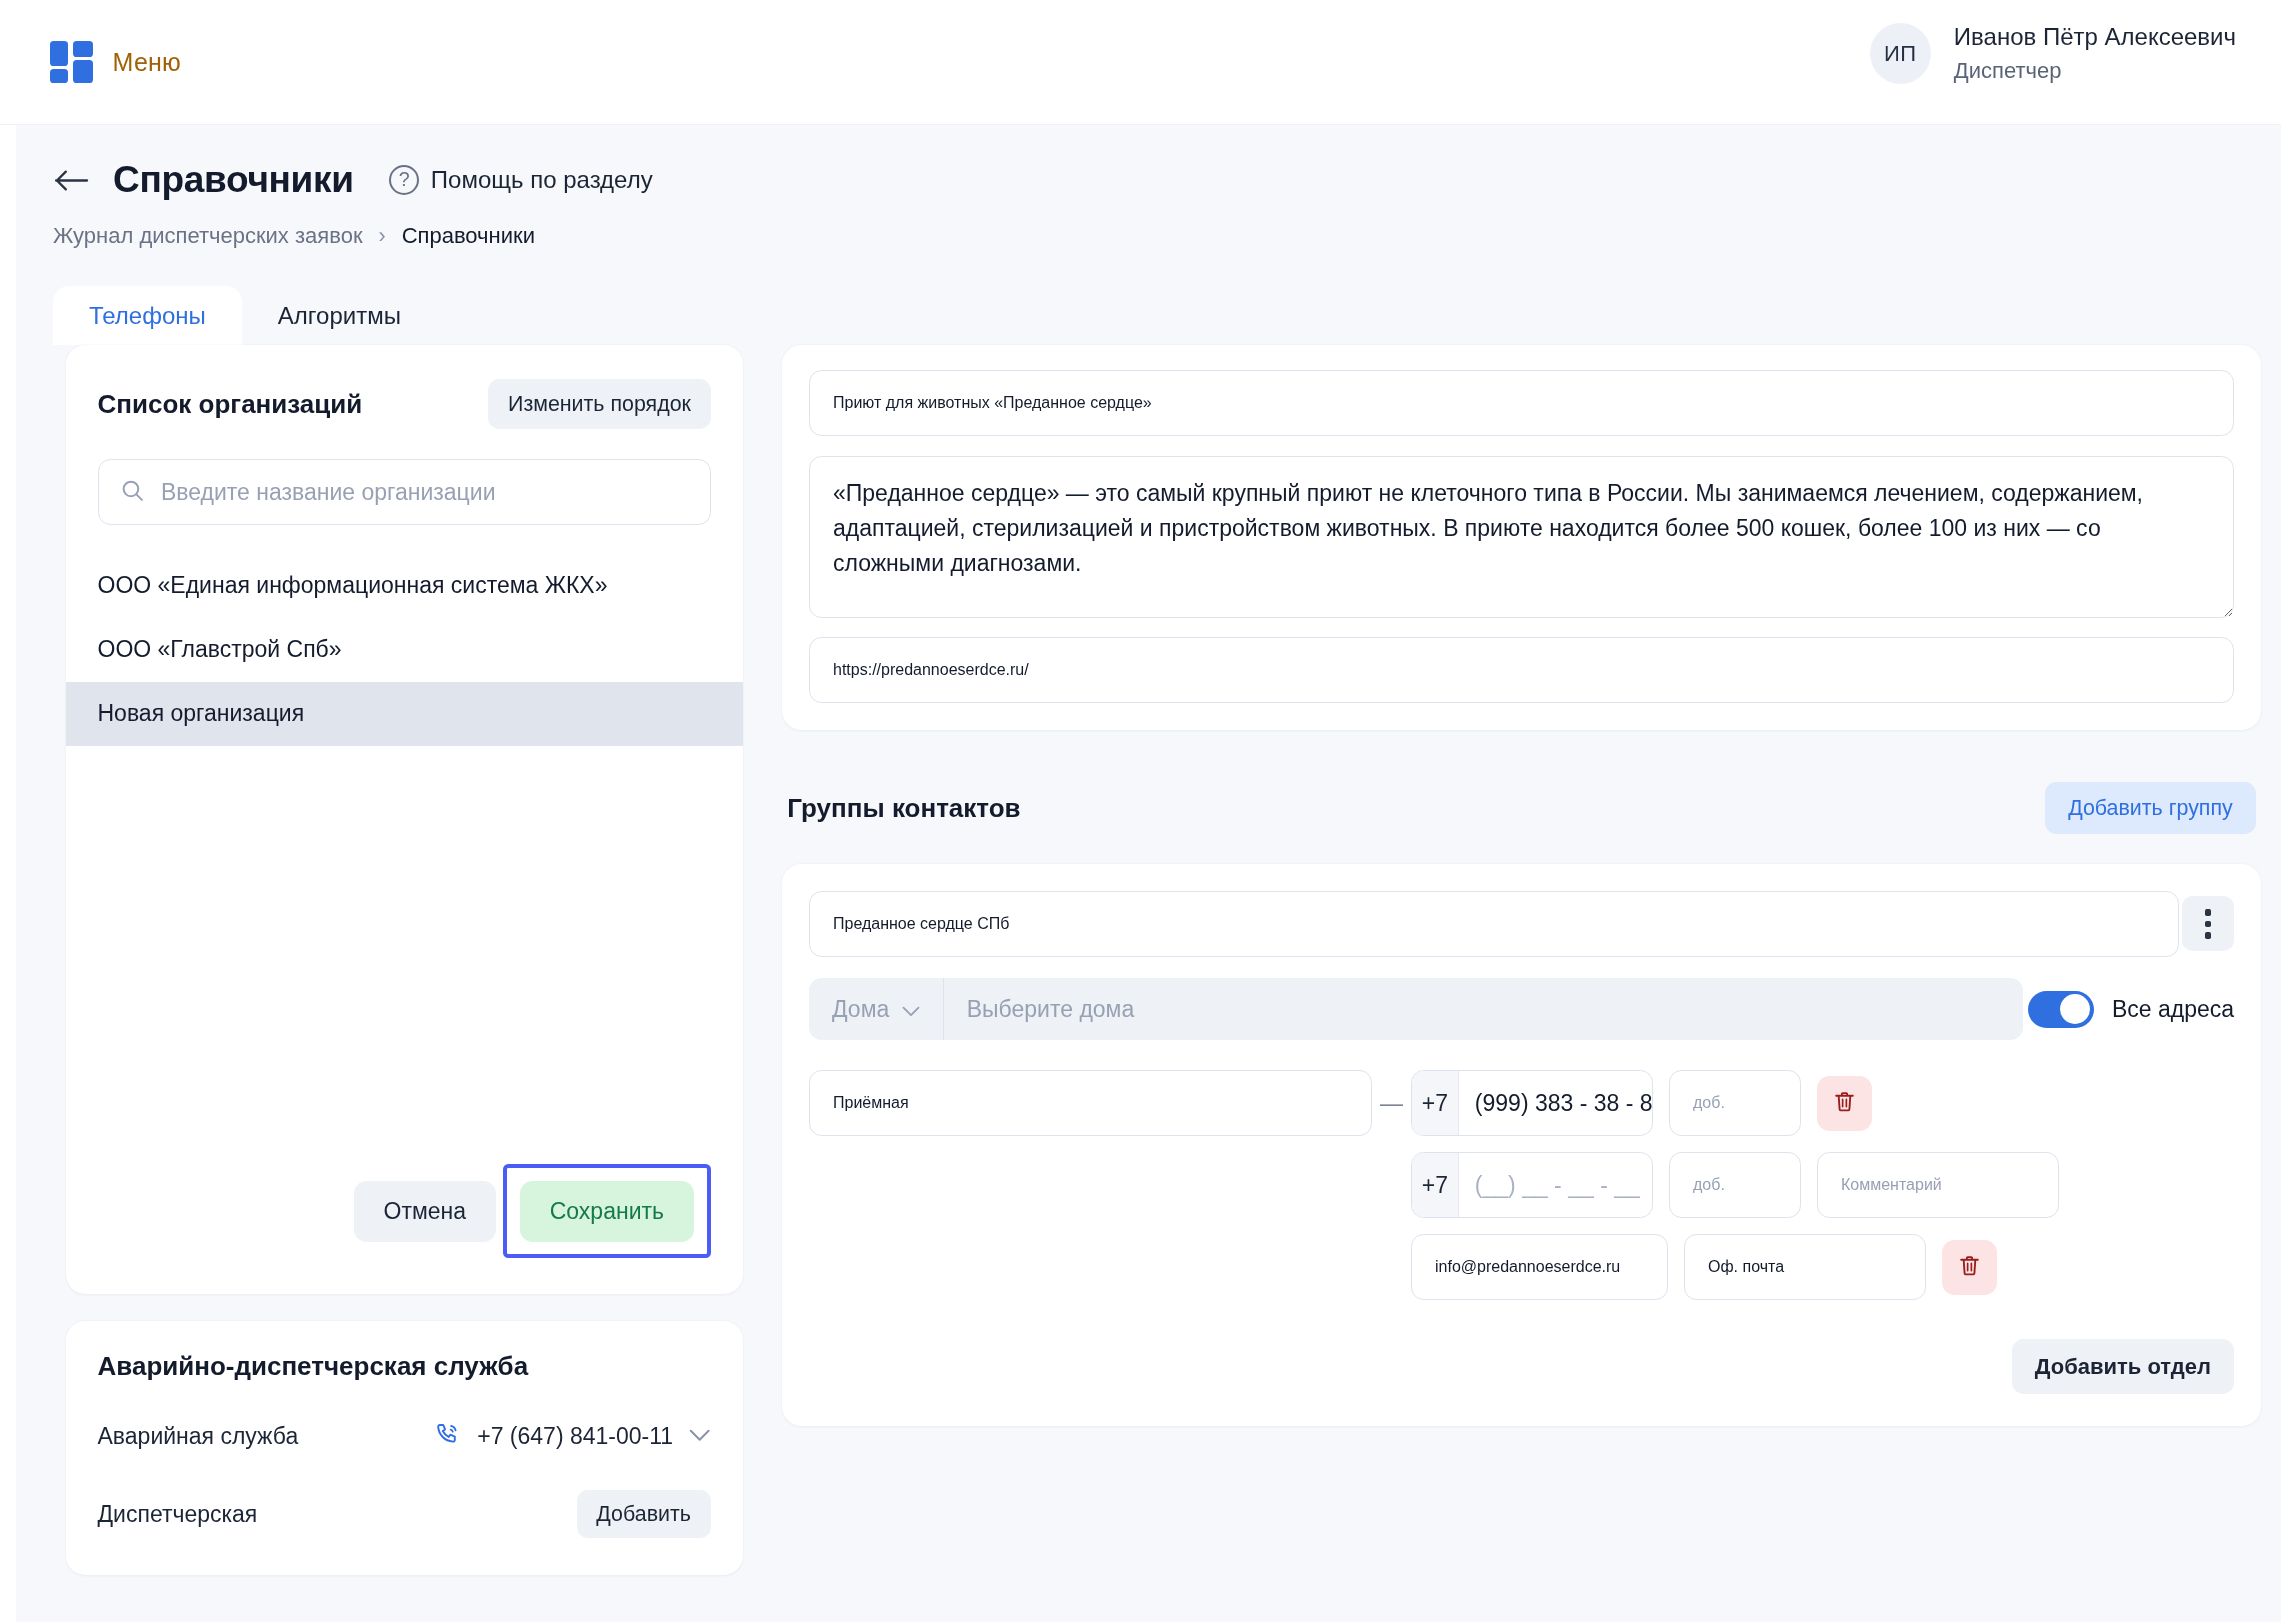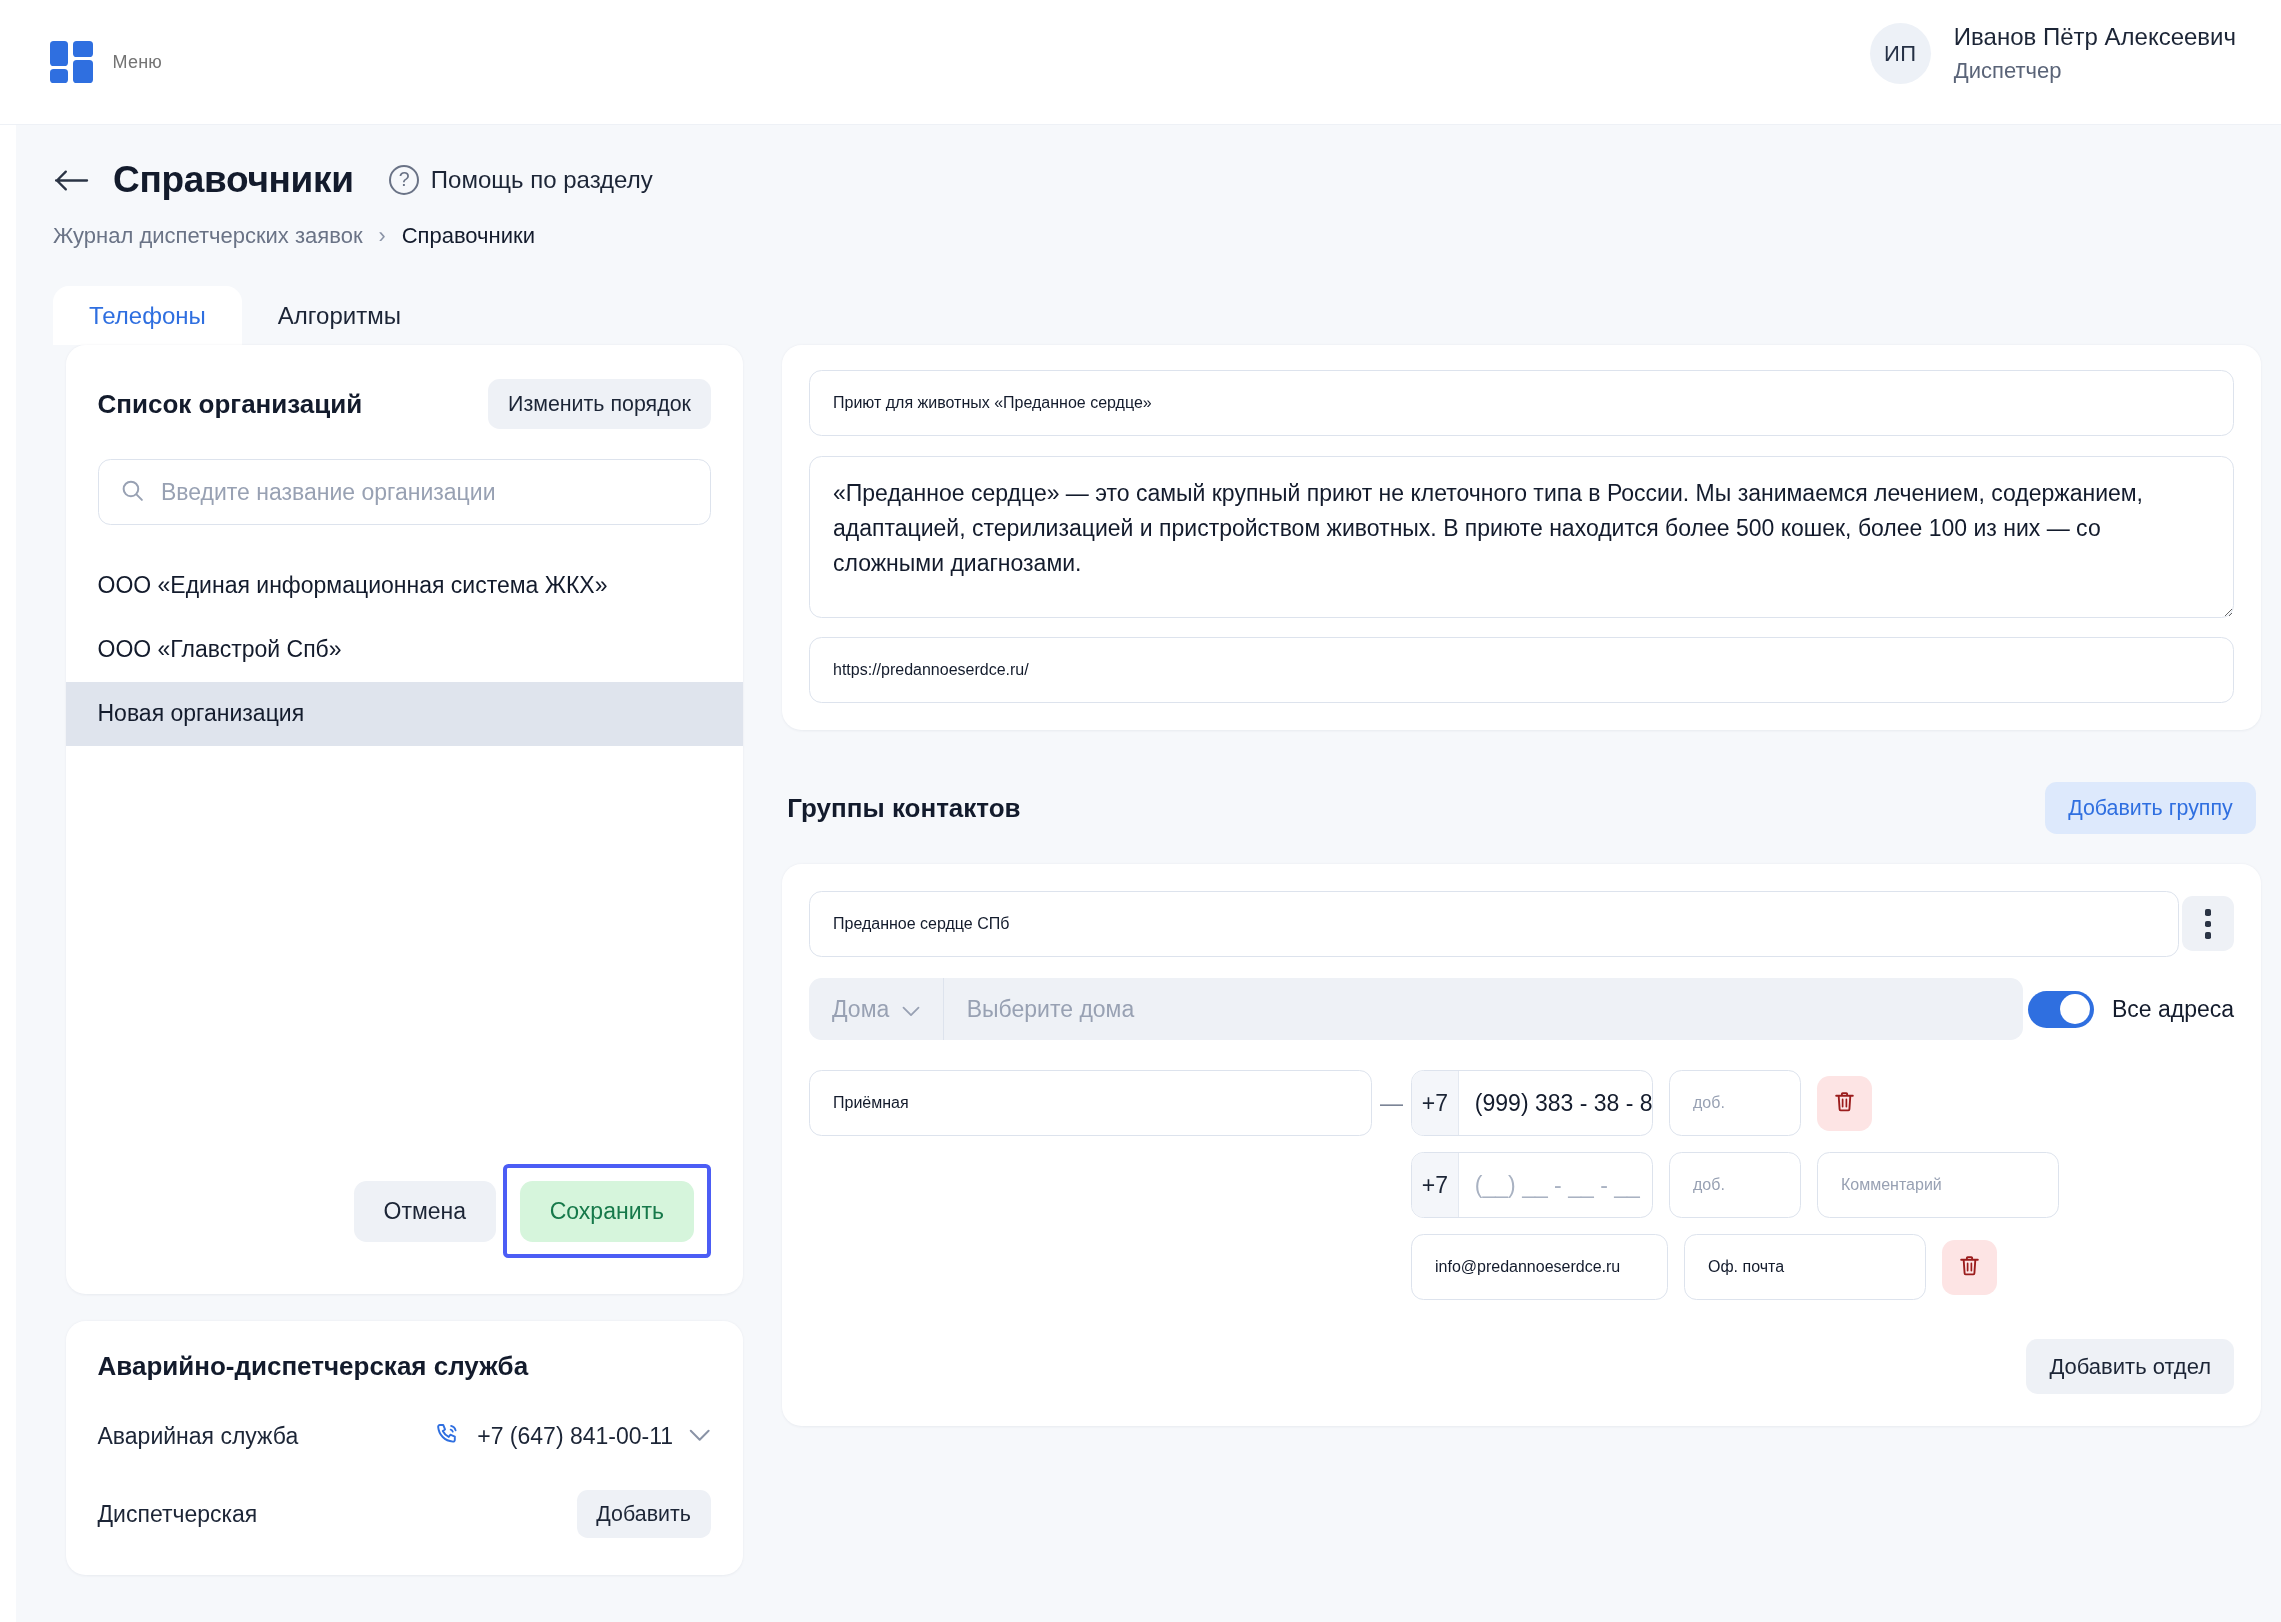--- a/index.html
+++ b/index.html
@@ -18,21 +18,21 @@
     background:#ffffff; display:flex; align-items:center;
     border-bottom: 0.9px solid #eef1f6;
   }
   .brand { display:flex; align-items:center; gap:19.6px; margin-left:50px; }
   .logo-grid { width:43px; height:43px; position:relative; }
   .logo-grid i { position:absolute; background:#2f6fe0; border-radius:3.6px; display:block; }
   .logo-grid i.a { left:0;  top:0;  width:18px; height:25px; }
   .logo-grid i.b { left:23px; top:0;  width:19.6px; height:16px; }
   .logo-grid i.c { left:0;  top:28.5px; width:18px; height:14.3px; }
   .logo-grid i.d { left:23px; top:19.6px; width:19.6px; height:23px; }
-  .menu-label { color:#737373; font-size:18px; letter-spacing:0.2px; }
+  .menu-label { color:#a16207; font-size:25px; letter-spacing:0.2px; }
 
   .user-block {
     position:absolute; right:45px; top:23px;
     display:flex; align-items:center; gap:23px;
   }
   .avatar {
     width:61px; height:61px; border-radius:50%;
     background:#edf1f7; color:#253045;
     display:flex; align-items:center; justify-content:center;
     font-size:22px; letter-spacing:0.4px;
@@ -213,21 +213,21 @@
   .email { width:257px; flex:0 0 257px; }
   .btn-trash {
     width:55px; height:55px; flex:0 0 55px; border-radius:12.5px; background:#fde4e4;
     border:none; display:flex; align-items:center; justify-content:center; cursor:pointer;
   }
   .trash-spacer { width:55px; flex:0 0 55px; }
 
   .dept-foot { display:flex; justify-content:flex-end; margin-top:39px; }
   .btn-add-dept {
     background:#eef1f6; color:#1c2536; border:none; border-radius:11.6px;
-    font-size:22px; padding:14.3px 23px; cursor:pointer; font-family:inherit;
+    font-size:22px; padding:14.3px 23px; cursor:pointer; font-family:inherit;font-weight:bold;
   }
 </style>
 </head>
 <body>
 
 <div class="page">
 
   <div class="topbar">
     <div class="brand">
       <span class="logo-grid">

